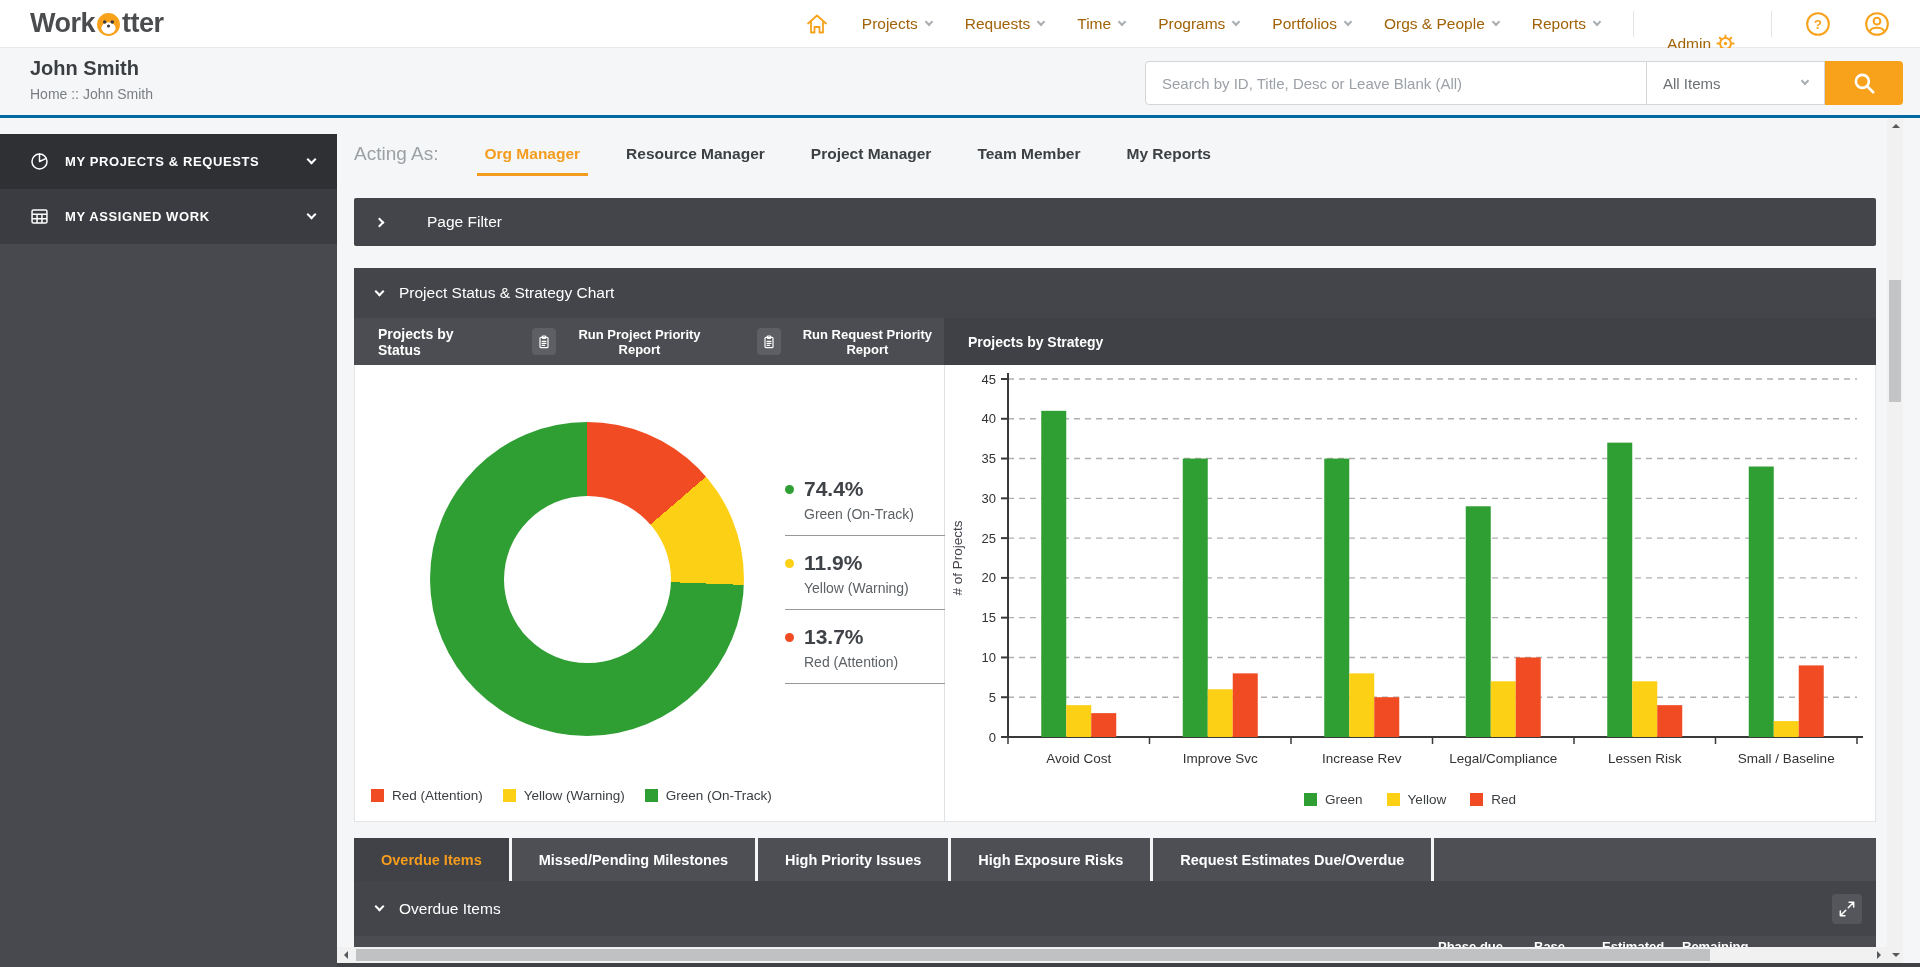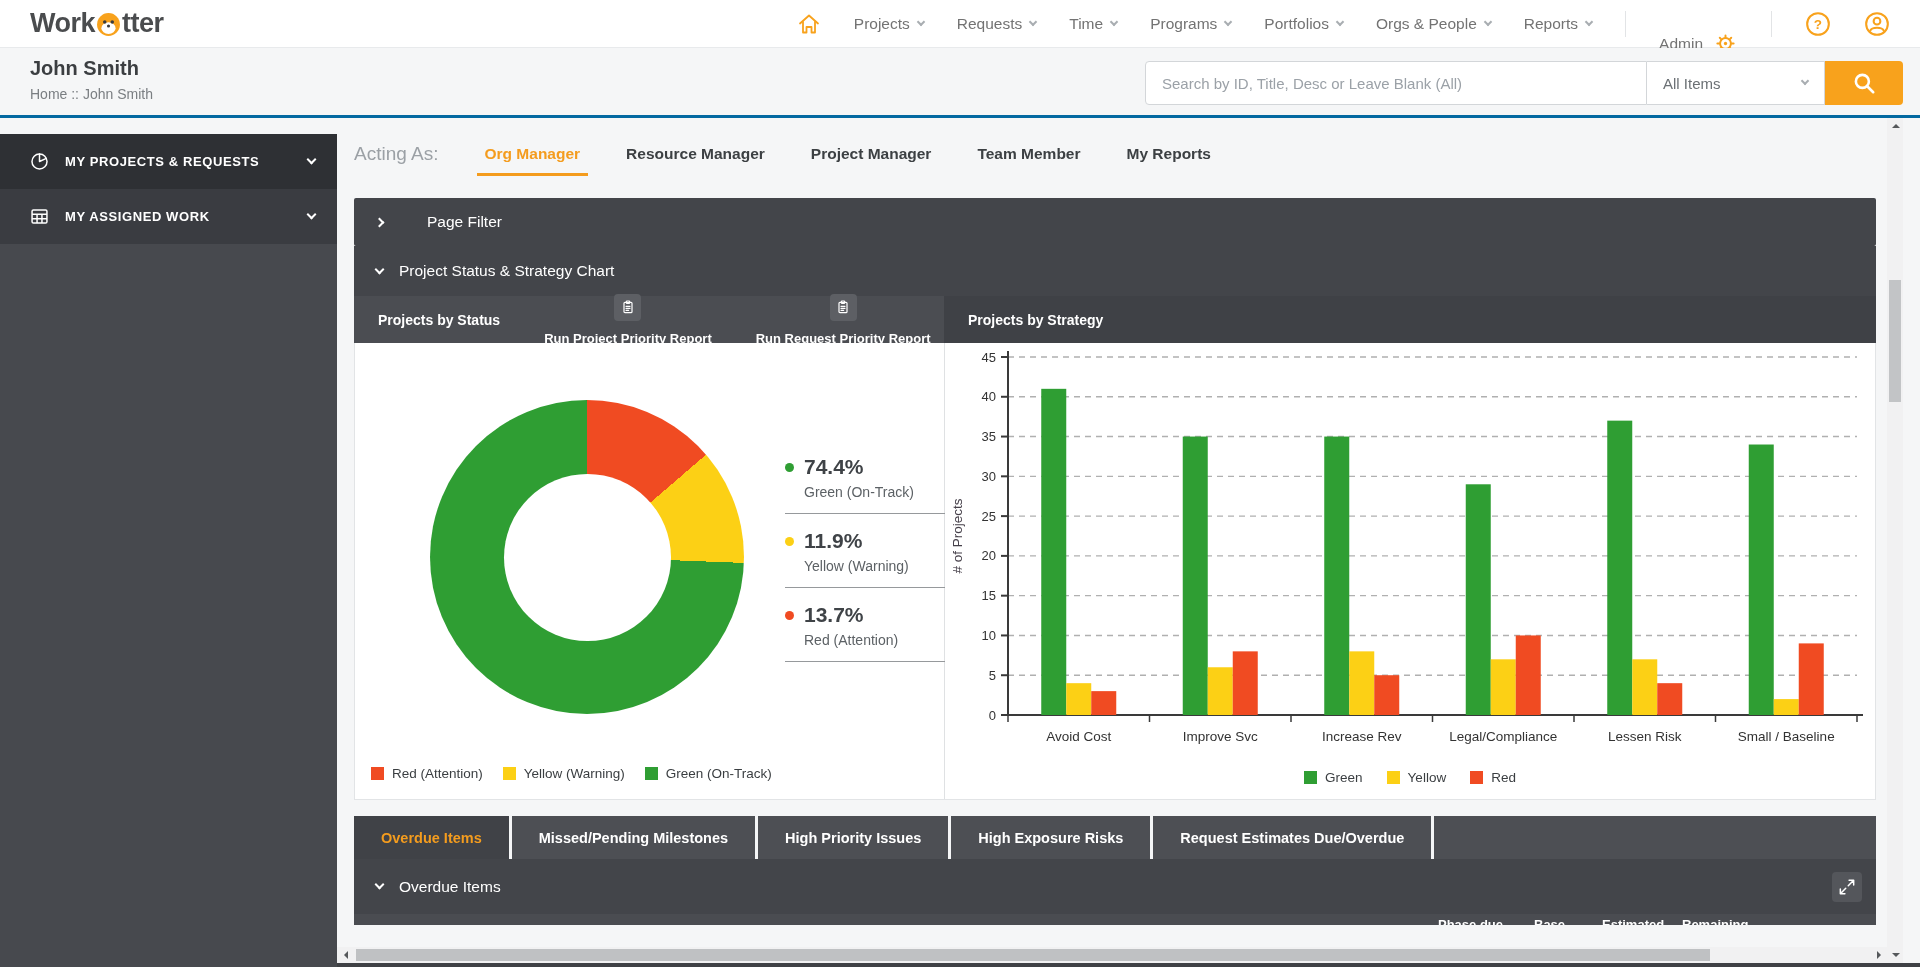--- a/index.html
+++ b/index.html
@@ -11,27 +11,27 @@
 
   
   .topbar {
     position: absolute; left:0; top:0; width:1920px; height:48px;
     background:#fff; border-bottom:1px solid #e8eaec;
     display:flex; align-items:center; padding:0 30px;
   }
   .logo { display:flex; align-items:center; font-size:27px; font-weight:bold; color:#4a4c4e; letter-spacing:-0.5px; }
   .logo svg { margin:2px 1px 0 1px; }
   .topnav { margin-left:auto; display:flex; align-items:center; gap:33px; }
-  .nav-item { display:flex; align-items:center; gap:8px; font-size:15.5px; color:#737373; cursor:pointer; white-space:nowrap; }
+  .nav-item { display:flex; align-items:center; gap:8px; font-size:15.5px; color:#a16207; cursor:pointer; white-space:nowrap; }
   .chev { display:inline-block; width:7px; height:7px; border-right:2px solid currentColor; border-bottom:2px solid currentColor; transform:rotate(45deg); margin-top:-4px; }
   .chev.small { width:6px; height:6px; }
   .chev.right { transform:rotate(-45deg); margin-top:0; }
   .nav-item .chev { color:#a9aeb2; }
   .nav-divider { width:1px; height:26px; background:#e2e4e6; }
-  .admin-group { display:flex; align-items:center; gap:10px; font-size:15.5px; color:#6d7276;margin-top:40px; }
+  .admin-group { display:flex; align-items:center; gap:2px; font-size:15.5px; color:#6d7276;margin-top:40px; }
   .icon-btn { display:flex; align-items:center; justify-content:center; cursor:pointer; }
 
   
   .subheader {
     position:absolute; left:0; top:48px; width:1920px; height:70px;
     background:#f5f6f7; border-bottom:3px solid #0369a1;
   }
   .user-block { position:absolute; left:30px; top:9px; }
   .user-name { font-size:20px; font-weight:bold; color:#3b3e41; }
   .breadcrumb { margin-top:6px; font-size:14px; color:#7a7e82; }
@@ -66,29 +66,29 @@
   .acting-row { height:56px; display:flex; align-items:center; gap:46px; }
   .acting-lbl { font-size:19px; color:#9ba0a5; }
   .a-tab { position:relative; height:56px; display:flex; align-items:center; font-size:15.5px; font-weight:bold; color:#3c4043; cursor:pointer; }
   .a-tab.active { color:#F49C1E; }
   .a-tab.active::after { content:""; position:absolute; left:-8px; right:-8px; bottom:6px; height:3px; background:#F49C1E; }
 
   .dark-bar { background:#43454a; color:#fff; display:flex; align-items:center; }
   .page-filter { margin-top:16px; height:48px; border-radius:2px; padding:0 22px; cursor:pointer;gap:28px; }
   .page-filter .pf-lbl { margin-left:16px; font-size:15.5px; }
 
-  .section { }
+  .section { margin-top:22px; }
   .section-header { height:50px; padding:0 22px; cursor:pointer; }
   .section-header .sh-lbl { margin-left:16px; font-size:15.5px; }
 
   .sub-row { display:flex; height:47px; }
   .sub-left { width:590px; background:#4b4d52; display:flex; align-items:center; padding:0 0 0 24px; }
   .sub-right { flex:1; background:#3f4146; display:flex; align-items:center; padding:0 0 0 24px; }
   .panel-title { color:#fff; font-size:14px; font-weight:bold; }
-  .report-btn { display:flex; align-items:center; gap:10px; background:none; border:none; cursor:pointer; margin-left:44px;flex-direction:column; }
+  .report-btn { display:flex; align-items:center; gap:10px; background:none; border:none; cursor:pointer; margin-left:44px; }
   .icon-chip { width:27px; height:27px; background:#5d5f64; border-radius:4px; display:flex; align-items:center; justify-content:center; }
   .rb-lbl { color:#fff; font-size:13px; font-weight:bold; }
 
   .charts-row { display:flex; height:457px; background:#fff; border:1px solid #e2e4e6; border-top:none; }
   .chart-left { position:relative; width:590px; border-right:1px solid #dfe1e3; }
   .chart-right { position:relative; flex:1; }
 
   .donut { position:absolute; left:75px; top:57px; width:314px; height:314px; border-radius:50%; }
   .donut::after { content:""; position:absolute; left:50%; top:50%; width:167px; height:167px; margin:-83.5px 0 0 -83.5px; background:#fff; border-radius:50%; }
 

